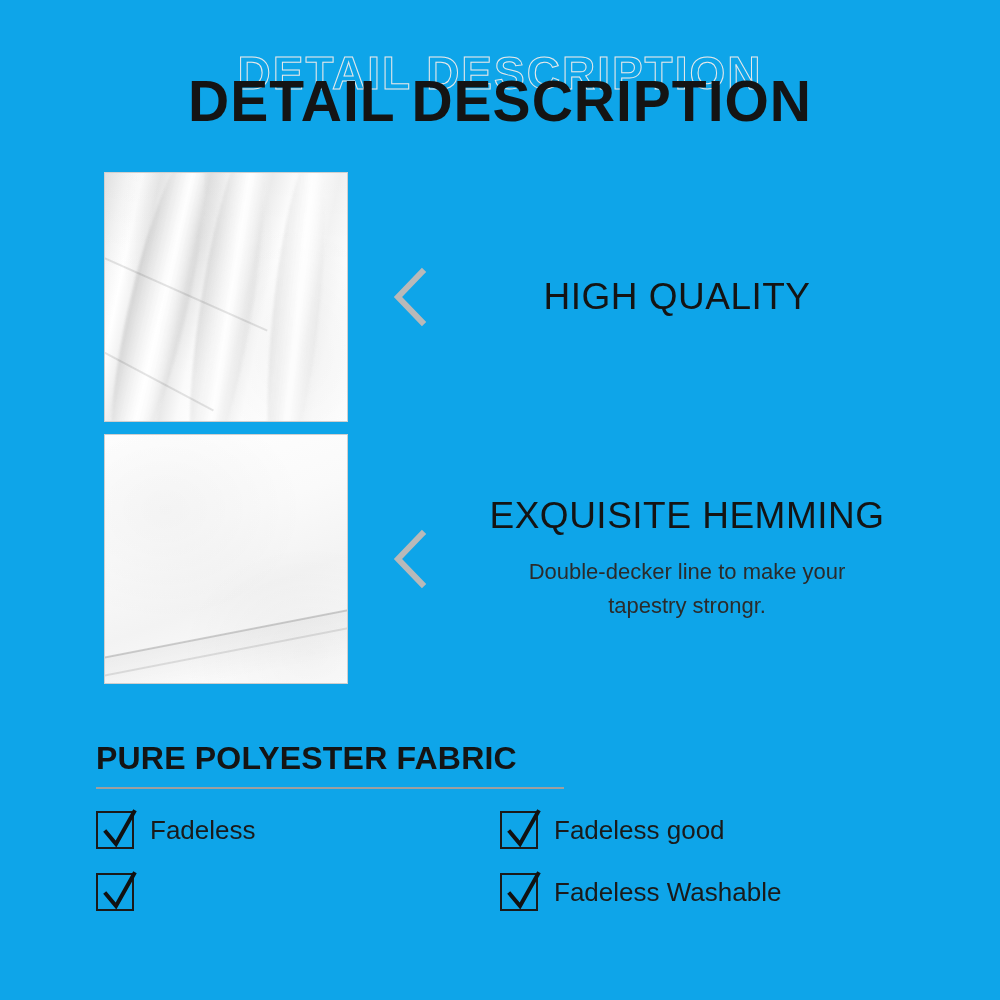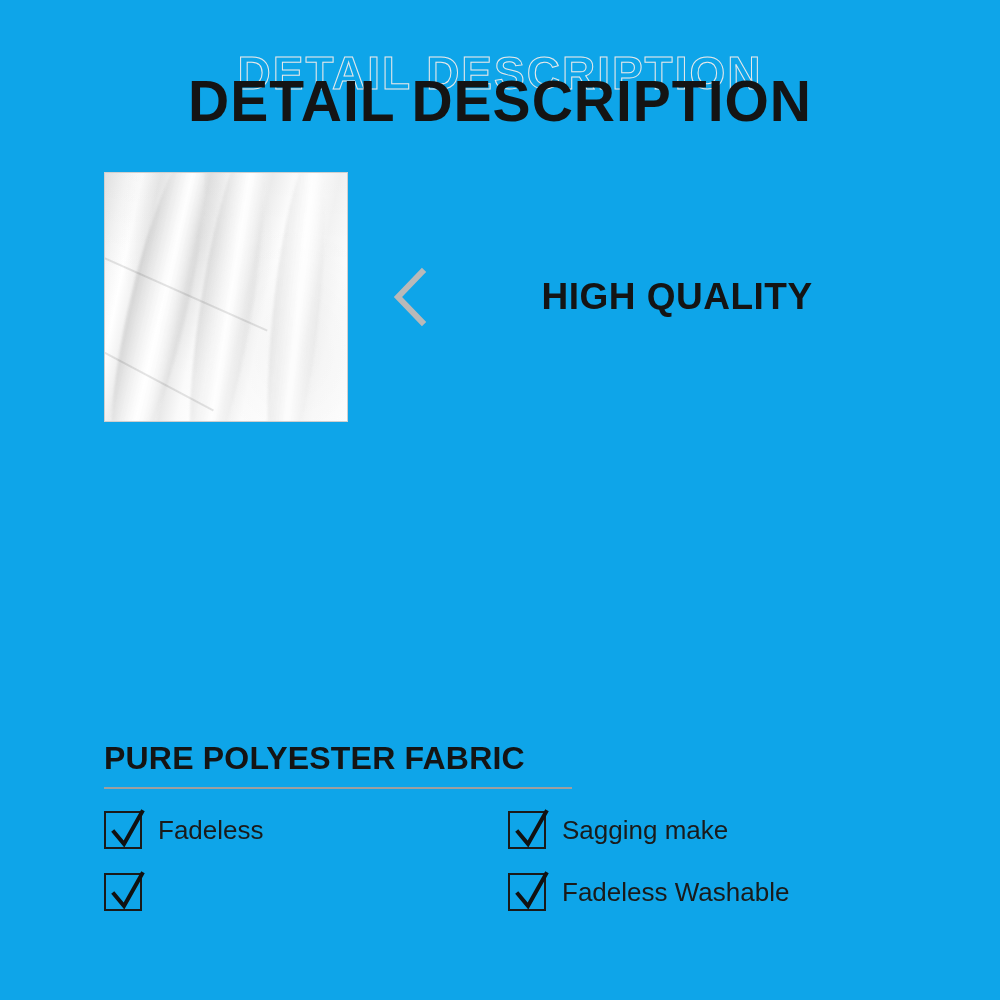--- a/index.html
+++ b/index.html
@@ -149,42 +149,42 @@
     flex: none;
     display: flex;
     align-items: center;
     justify-content: center;
   }
   .chev svg { display: block; }
 
   .feature-text { padding-left: 6px; }
   .feature-title {
     font-size: 37px;
-    font-weight: 700;
+    font-weight: 400;
     color: #141414;
     letter-spacing: 0.5px;
     text-align: center;
     white-space: nowrap;
   }
   .feature-desc {
     margin-top: 18px;
     font-size: 22px;
     line-height: 1.55;
     color: #2b2b2b;
     text-align: center;
     white-space: nowrap;
   }
   .feature-1 .feature-text { width: 460px; }
   .feature-2 .feature-text { width: 480px; }
 
   
   .bottom {
     position: absolute;
     top: 740px;
-    left: 104px;
+    left: 96px;
     width: 800px;
   }
   .bottom-title {
     font-size: 32px;
     font-weight: 600;
     color: #141414;
     letter-spacing: 0.2px;
     padding-bottom: 10px;
   }
   .rule {
@@ -240,20 +240,40 @@
     <div class="chev">
       <svg width="40" height="62" viewBox="0 0 40 62" aria-hidden="true">
         <polyline points="32,6 8,31 32,56" fill="none" stroke="#b9b9b9" stroke-width="6" stroke-linecap="square" stroke-linejoin="miter"></polyline>
       </svg>
     </div>
     <div class="feature-text">
       <div class="feature-title">HIGH QUALITY</div>
     </div>
   </div>
 
+  <div class="feature feature-2">
+    <div class="photo">
+      <div class="fill fabric-b"></div>
+      <div class="hem-band"></div>
+      <div class="hem hem-main"></div>
+      <div class="hem hem-second"></div>
+    </div>
+    <div class="chev">
+      <svg width="40" height="62" viewBox="0 0 40 62" aria-hidden="true">
+        <polyline points="32,6 8,31 32,56" fill="none" stroke="#b9b9b9" stroke-width="6" stroke-linecap="square" stroke-linejoin="miter"></polyline>
+      </svg>
+    </div>
+    <div class="feature-text">
+      <div class="feature-title">EXQUISITE HEMMING</div>
+      <div class="feature-desc">
+        <div>Double-decker line to make your</div>
+        <div>tapestry strongr.</div>
+      </div>
+    </div>
+  </div>
 
   <div class="bottom">
     <div class="bottom-title">PURE POLYESTER FABRIC</div>
     <div class="rule"></div>
     <div class="check-grid">
 
       <div class="check-item">
         <span class="check-box">
           <svg width="40" height="46" viewBox="0 0 40 46" aria-hidden="true">
             <polyline points="6,24 16,36 34,4" fill="none" stroke="#111" stroke-width="4" stroke-linecap="square" stroke-linejoin="miter"></polyline>
@@ -261,21 +281,21 @@
         </span>
         <span class="check-label">Fadeless</span>
       </div>
 
       <div class="check-item">
         <span class="check-box">
           <svg width="40" height="46" viewBox="0 0 40 46" aria-hidden="true">
             <polyline points="6,24 16,36 34,4" fill="none" stroke="#111" stroke-width="4" stroke-linecap="square" stroke-linejoin="miter"></polyline>
           </svg>
         </span>
-        <span class="check-label">Sagging make</span>
+        <span class="check-label">Fadeless good</span>
       </div>
 
       <div class="check-item">
         <span class="check-box">
           <svg width="40" height="46" viewBox="0 0 40 46" aria-hidden="true">
             <polyline points="6,24 16,36 34,4" fill="none" stroke="#111" stroke-width="4" stroke-linecap="square" stroke-linejoin="miter"></polyline>
           </svg>
         </span>
       </div>
 

